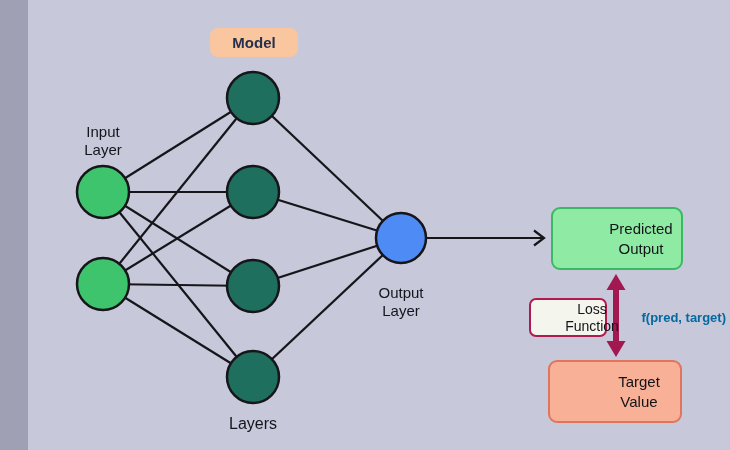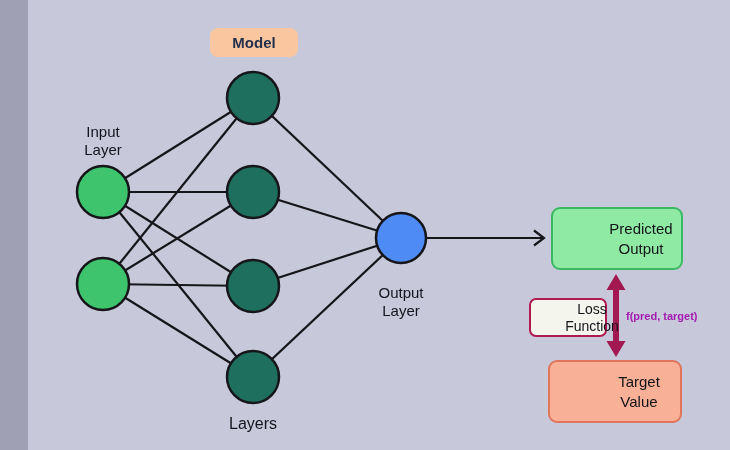--- a/index.html
+++ b/index.html
@@ -60,22 +60,22 @@
     border-radius:7px;font-size:14px;font-weight:500;line-height:1.18;
   }
   .target-box{
     left:520px;top:360px;width:134px;height:63px;
     background:var(--target-box-bg,#f8b096);
     border:2.5px solid var(--target-box-border,#e0755c);
     border-radius:9px;font-size:15px;font-weight:500;
   }
   .loss-formula{
     position:absolute;left:598px;top:310px;width:100px;
-    font-size:11px;font-weight:600;color:#a21caf;
-    text-align:left;white-space:nowrap;
+    font-size:13px;font-weight:600;color:#0369a1;
+    text-align:right;white-space:nowrap;
   }
 </style>
 </head>
 <body>
 
 <div id="stage">
 
   <svg id="net-svg" width="730" height="450" viewBox="0 0 730 450">
 
     <line class="edge-line" x1="75" y1="192" x2="225" y2="98"></line>

